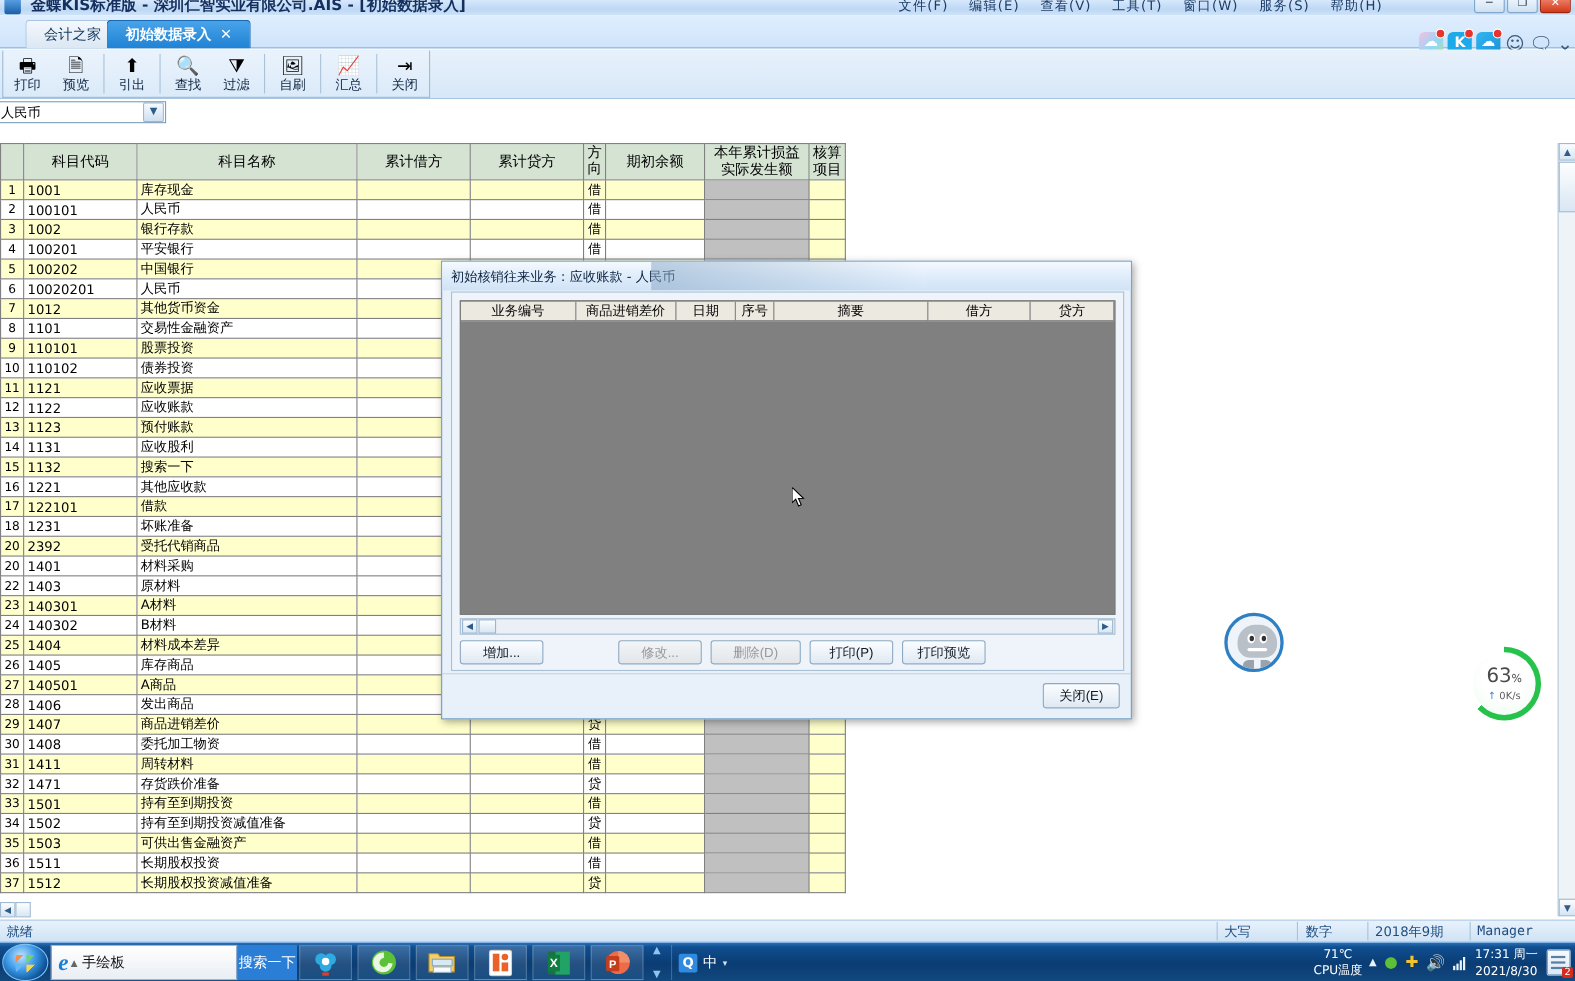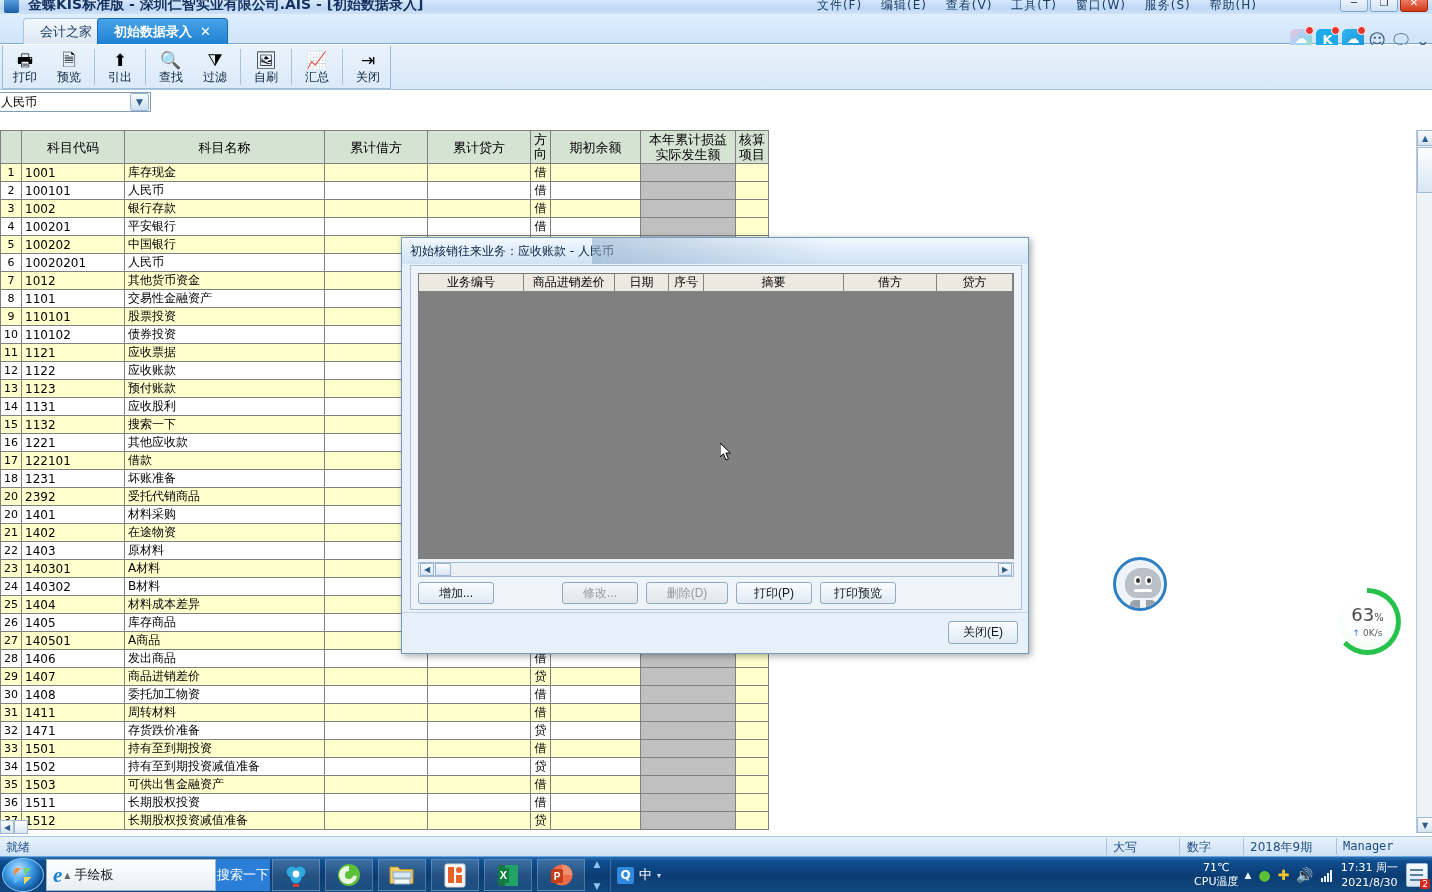--- a/index.html
+++ b/index.html
@@ -662,31 +662,20 @@
           <td class="rownum">20</td>
           <td class="c-code">1401</td>
           <td class="c-name indent0">材料采购</td>
           <td class="c-dr"></td>
           <td class="c-cr"></td>
           <td class="c-dir"></td>
           <td class="c-bal"></td>
           <td class="c-prof"></td>
           <td class="c-item"></td>
         </tr>
-        <tr class="odd">
-          <td class="rownum">21</td>
-          <td class="c-code">1402</td>
-          <td class="c-name indent0">在途物资</td>
-          <td class="c-dr"></td>
-          <td class="c-cr"></td>
-          <td class="c-dir"></td>
-          <td class="c-bal"></td>
-          <td class="c-prof"></td>
-          <td class="c-item"></td>
-        </tr>
         <tr class="even">
           <td class="rownum">22</td>
           <td class="c-code">1403</td>
           <td class="c-name indent0">原材料</td>
           <td class="c-dr"></td>
           <td class="c-cr"></td>
           <td class="c-dir"></td>
           <td class="c-bal"></td>
           <td class="c-prof"></td>
           <td class="c-item"></td>

